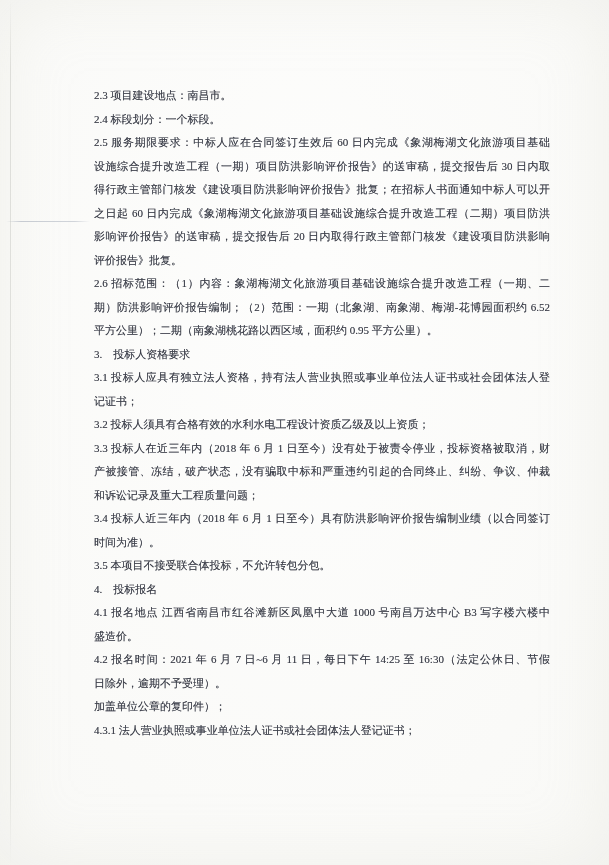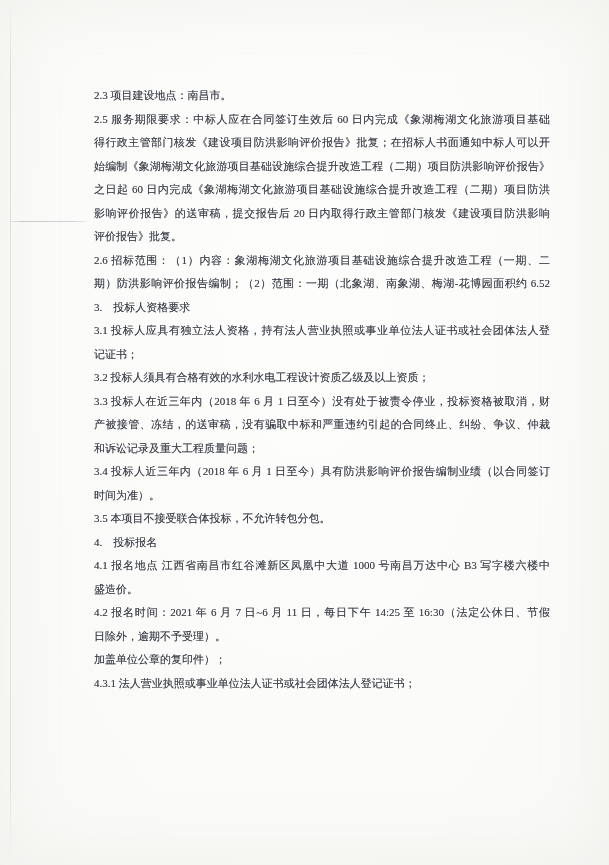--- a/index.html
+++ b/index.html
@@ -66,34 +66,36 @@
 </style>
 </head>
 <body>
 
 <div class="paper">
   <div class="edge-line"></div>
   <div class="h-artifact"></div>
   <div class="doc-body">
 
   <div class="line">2.3 项目建设地点：南昌市。</div>
+      <div class="line">2.4 标段划分：一个标段。</div>
       <div class="line full">2.5 服务期限要求：中标人应在合同签订生效后 60 日内完成《象湖梅湖文化旅游项目基础</div>
+      <div class="line full">设施综合提升改造工程（一期）项目防洪影响评价报告》的送审稿，提交报告后 30 日内取</div>
       <div class="line full">得行政主管部门核发《建设项目防洪影响评价报告》批复；在招标人书面通知中标人可以开</div>
-      <div class="line full">始编制《象湖梅湖文化旅游项目基础设施综合提升改造工程（二期）项目防洪影响评价报告》</div>
       <div class="line full">之日起 60 日内完成《象湖梅湖文化旅游项目基础设施综合提升改造工程（二期）项目防洪</div>
       <div class="line full">影响评价报告》的送审稿，提交报告后 20 日内取得行政主管部门核发《建设项目防洪影响</div>
       <div class="line">评价报告》批复。</div>
       <div class="line full">2.6 招标范围：（1）内容：象湖梅湖文化旅游项目基础设施综合提升改造工程（一期、二</div>
       <div class="line full">期）防洪影响评价报告编制；（2）范围：一期（北象湖、南象湖、梅湖-花博园面积约 6.52</div>
+      <div class="line">平方公里）；二期（南象湖桃花路以西区域，面积约 0.95 平方公里）。</div>
       <div class="line">3.　投标人资格要求</div>
       <div class="line full">3.1 投标人应具有独立法人资格，持有法人营业执照或事业单位法人证书或社会团体法人登</div>
       <div class="line">记证书；</div>
       <div class="line">3.2 投标人须具有合格有效的水利水电工程设计资质乙级及以上资质；</div>
       <div class="line full">3.3 投标人在近三年内（2018 年 6 月 1 日至今）没有处于被责令停业，投标资格被取消，财</div>
-      <div class="line full">产被接管、冻结，的送审稿，没有骗取中标和严重违约引起的合同终止、纠纷、争议、仲裁</div>
+      <div class="line full">产被接管、冻结，破产状态，没有骗取中标和严重违约引起的合同终止、纠纷、争议、仲裁</div>
       <div class="line">和诉讼记录及重大工程质量问题；</div>
       <div class="line full">3.4 投标人近三年内（2018 年 6 月 1 日至今）具有防洪影响评价报告编制业绩（以合同签订</div>
       <div class="line">时间为准）。</div>
       <div class="line">3.5 本项目不接受联合体投标，不允许转包分包。</div>
       <div class="line">4.　投标报名</div>
       <div class="line full">4.1 报名地点 江西省南昌市红谷滩新区凤凰中大道 1000 号南昌万达中心 B3 写字楼六楼中</div>
       <div class="line">盛造价。</div>
       <div class="line full">4.2 报名时间：2021 年 6 月 7 日~6 月 11 日，每日下午 14:25 至 16:30（法定公休日、节假</div>
       <div class="line">日除外，逾期不予受理）。</div>
       <div class="line">加盖单位公章的复印件）；</div>

